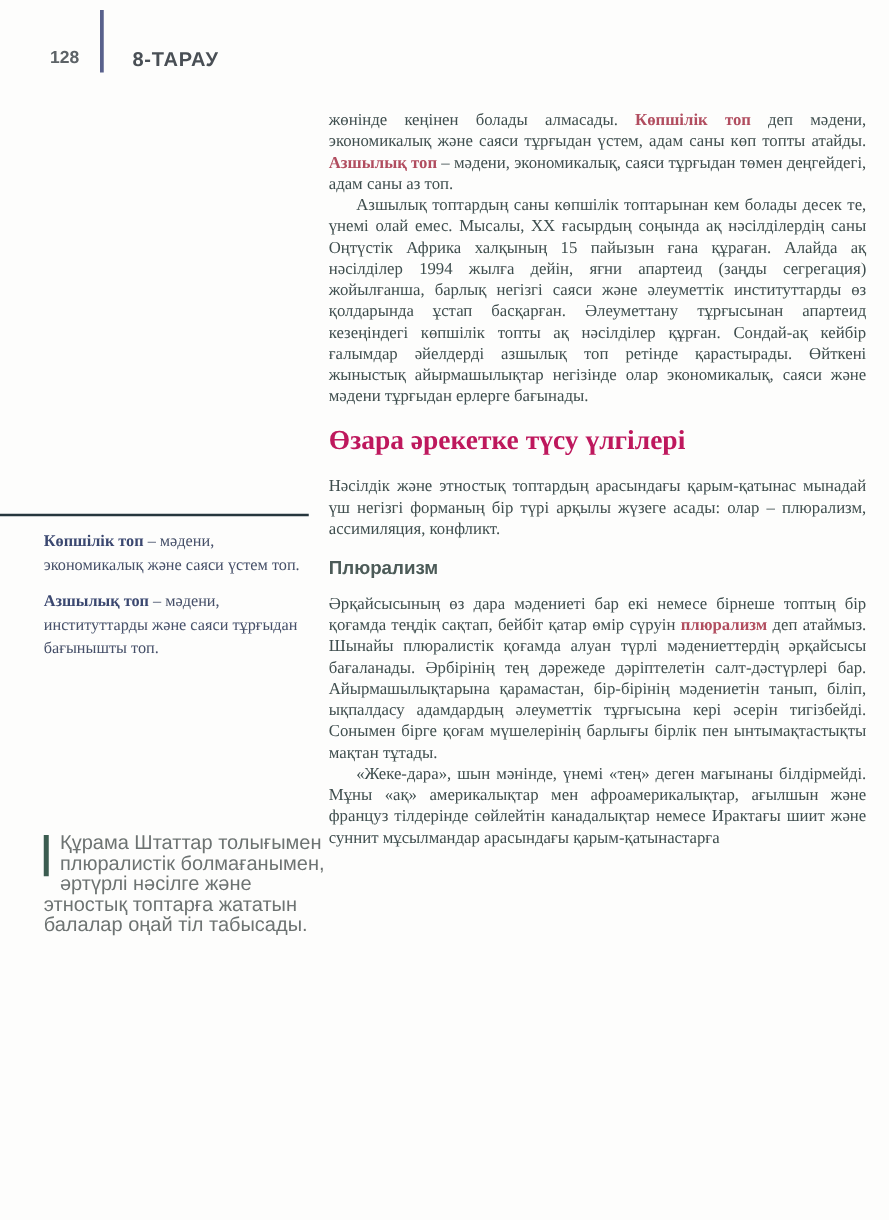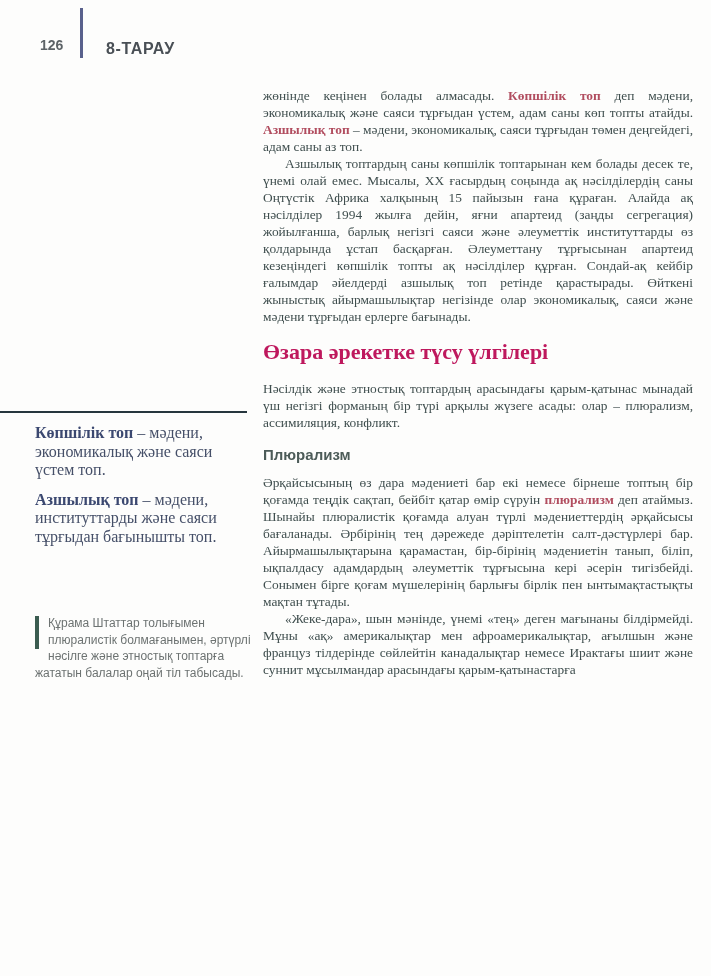--- a/index.html
+++ b/index.html
@@ -51,41 +51,41 @@
     margin:15px 0 10px 0;
   }
 
   
   .margin-rule {
     position:absolute; left:0; top:411px;
     width:247px; height:2px; background:#26363d;
   }
   .sidebar {
     position:absolute; left:35px; top:424px; width:214px;
-    font-size:16px; line-height:18.5px; color:#454f68;
+    font-size:13px; line-height:18.5px; color:#454f68;
   }
   .sidebar .def { margin-bottom:11px; }
   .def-term { font-weight:bold; color:#3b4870; }
 
   .note {
-    position:absolute; left:35px; top:615px; width:230px;
+    position:absolute; left:35px; top:667px; width:230px;
     font-family:"Liberation Sans", sans-serif;
-    font-size:12px; line-height:16.5px; color:#6d7372;
+    font-size:16px; line-height:16.5px; color:#6d7372;
   }
   .note-bar {
     float:left; width:4px; height:33px;
     background:#3b5c50; margin:1px 9px 2px 0;
   }
 </style>
 </head>
 <body>
 
 <div class="page">
 
-  <div class="pagenum">126</div>
+  <div class="pagenum">128</div>
   <div class="chapter-bar"></div>
   <div class="chapter-title">8-ТАРАУ</div>
 
   <div class="margin-rule"></div>
 
   <div class="sidebar">
     <p class="def"><span class="def-term">Көпшілік топ</span><span> – мәдени, экономикалық және саяси үстем топ.</span></p>
     <p class="def"><span class="def-term">Азшылық топ</span><span> – мәдени, институттарды және саяси тұрғыдан бағынышты топ.</span></p>
   </div>
 

